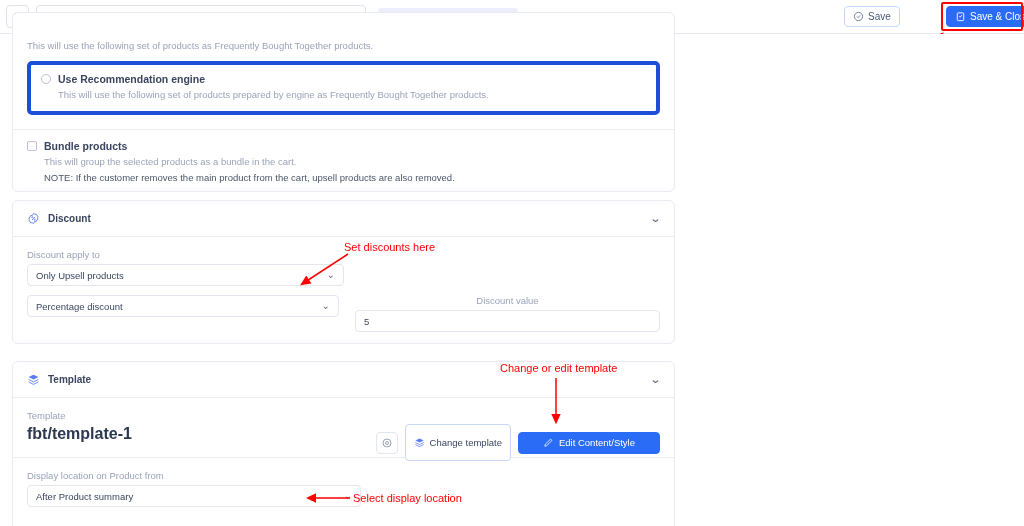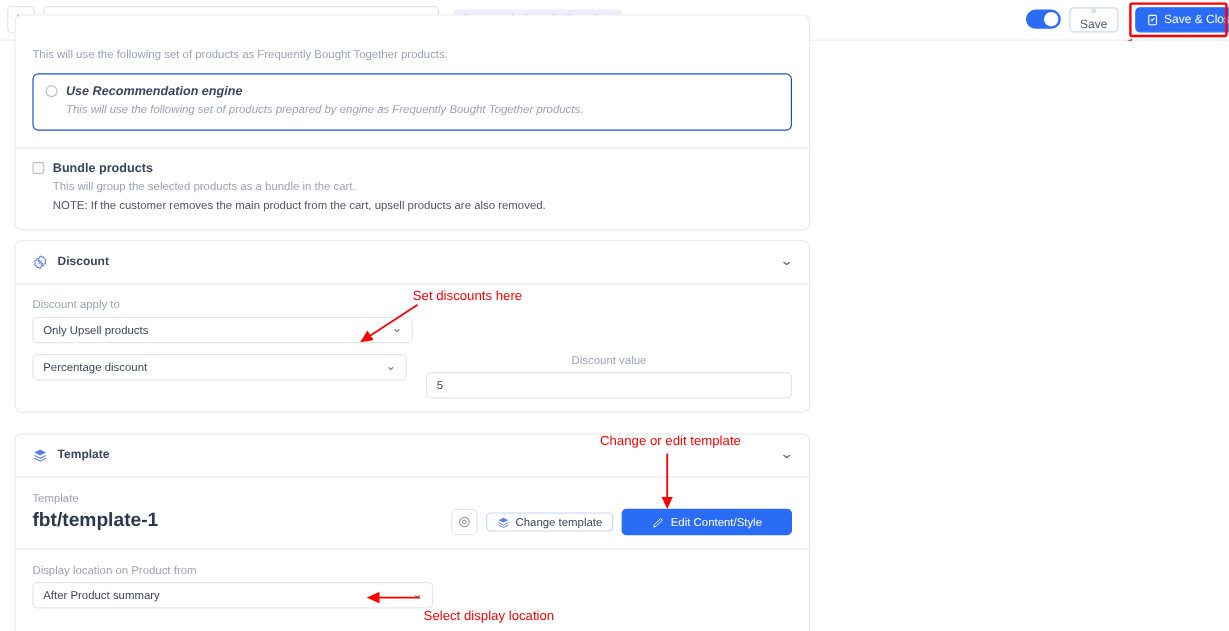--- a/index.html
+++ b/index.html
@@ -44,22 +44,22 @@
   .toggle .knob {
     position: absolute; right: 2px; top: 2px; width: 12px; height: 12px;
     border-radius: 50%; background: #fff;
   }
   .btn {
     display: flex; align-items: center; gap: 4px;
     border-radius: 4px; font-size: 10px; cursor: pointer;
     padding: 0 8px; height: 21px; white-space: nowrap;
   }
   .btn-save {
-    position: absolute; left: 891px; top: 6px;
-    border: 1px solid #c7d7f8; background: #fff; color: #4a5876; flex-direction: column;
+    position: absolute; left: 844px; top: 6px;
+    border: 1px solid #c7d7f8; background: #fff; color: #4a5876;
   }
   .btn-saveclose {
     position: absolute; left: 946px; top: 6px;
     background: #2b6cf6; border: 1px solid #2b6cf6; color: #fff;
   }
   .redbox {
     position: absolute; left: 941px; top: 2px; width: 82px; height: 29px;
     border: 2px solid #ff0000; border-radius: 2px; pointer-events: none;
   }
 
@@ -102,21 +102,21 @@
   .caret-glyph { color: #69738a; font-size: 10px; line-height: 1; }
 
   .tmpl-name { font-size: 16px; color: #2c3750; font-weight: bold; }
 
   .icon-btn {
     width: 22px; height: 22px; border: 1px solid #e3e6ee; border-radius: 4px;
     background: #fff; display: flex; align-items: center; justify-content: center;
     cursor: pointer;
   }
   .btn-change {
-    height: 16px; border: 1px solid #c7d7f8; border-radius: 4px; background: #fff;
+    height: 37px; border: 1px solid #c7d7f8; border-radius: 4px; background: #fff;
     color: #3a465f; font-size: 9.5px; display: flex; align-items: center;
     gap: 5px; padding: 0 8px; cursor: pointer;
   }
   .btn-edit {
     height: 22px; border: 1px solid #2b6cf6; border-radius: 4px; background: #2b6cf6;
     color: #fff; font-size: 9.5px; display: flex; align-items: center;
     gap: 5px; padding: 0 24px; cursor: pointer;
   }
 
   
@@ -173,21 +173,21 @@
   </svg>
 
   <div class="content">
 
     <div class="card" style="top:-22px; height:180px;">
 
       <div style="padding:26px 14px 8px 14px;">
         <div class="subtext">This will use the following set of products as Frequently Bought Together products.</div>
       </div>
 
-      <div style="margin:0 14px; border:1px solid #1d4ed8; border-radius:5px; padding:8px 10px;font-style:italic;">
+      <div style="margin:0 14px; border:4px solid #1d4ed8; border-radius:5px; padding:8px 10px;">
         <div style="display:flex; align-items:center; gap:7px;">
           <span class="radio-circle"></span>
           <span class="opt-title">Use Recommendation engine</span>
         </div>
         <div class="subtext" style="margin-left:17px; margin-top:3px;">This will use the following set of products prepared by engine as Frequently Bought Together products.</div>
       </div>
 
       <div style="margin-top:14px; border-top:1px solid #ececf2; padding:10px 14px 0 14px;">
         <div style="display:flex; align-items:center; gap:7px;">
           <span class="check-square"></span>
@@ -297,21 +297,21 @@
     <div class="anno" style="left:500px; top:328px;">Change or edit template</div>
     <svg class="anno-svg" style="left:548px; top:344px; width:20px; height:52px;">
       <defs>
         <marker id="ah3" markerWidth="7" markerHeight="7" refX="5.5" refY="3.2" orient="auto">
           <path d="M0,0 L7,3.2 L0,6.4 Z" fill="#ff0000"></path>
         </marker>
       </defs>
       <line x1="8" y1="0" x2="8" y2="44" stroke="#ff0000" stroke-width="1.5" marker-end="url(#ah3)"></line>
     </svg>
 
-    <div class="anno" style="left:353px; top:474px;">Select display location</div>
+    <div class="anno" style="left:353px; top:458px;">Select display location</div>
     <svg class="anno-svg" style="left:304px; top:456px; width:50px; height:16px;">
       <defs>
         <marker id="ah4" markerWidth="7" markerHeight="7" refX="5.5" refY="3.2" orient="auto">
           <path d="M0,0 L7,3.2 L0,6.4 Z" fill="#ff0000"></path>
         </marker>
       </defs>
       <line x1="46" y1="8" x2="4" y2="8" stroke="#ff0000" stroke-width="1.5" marker-end="url(#ah4)"></line>
     </svg>
 
   </div>

